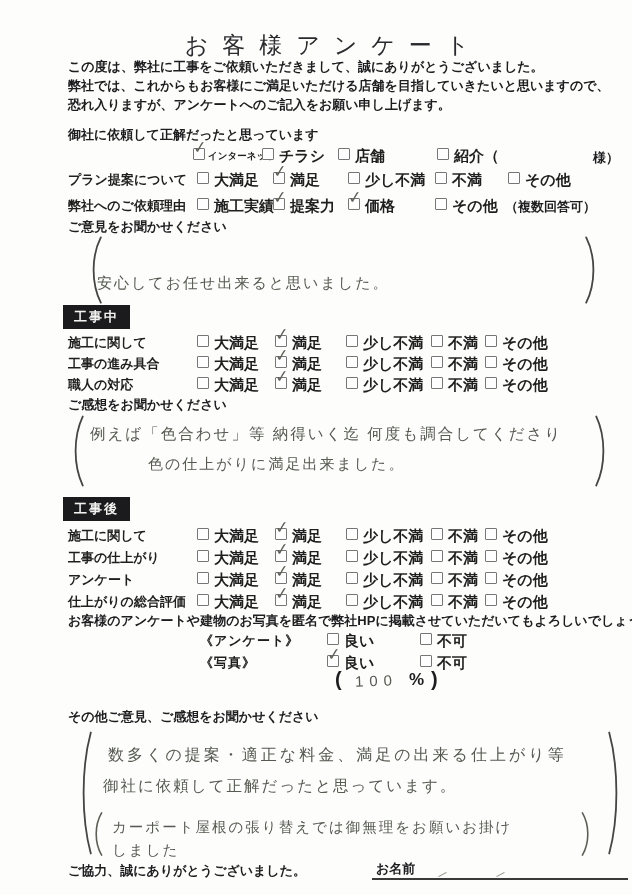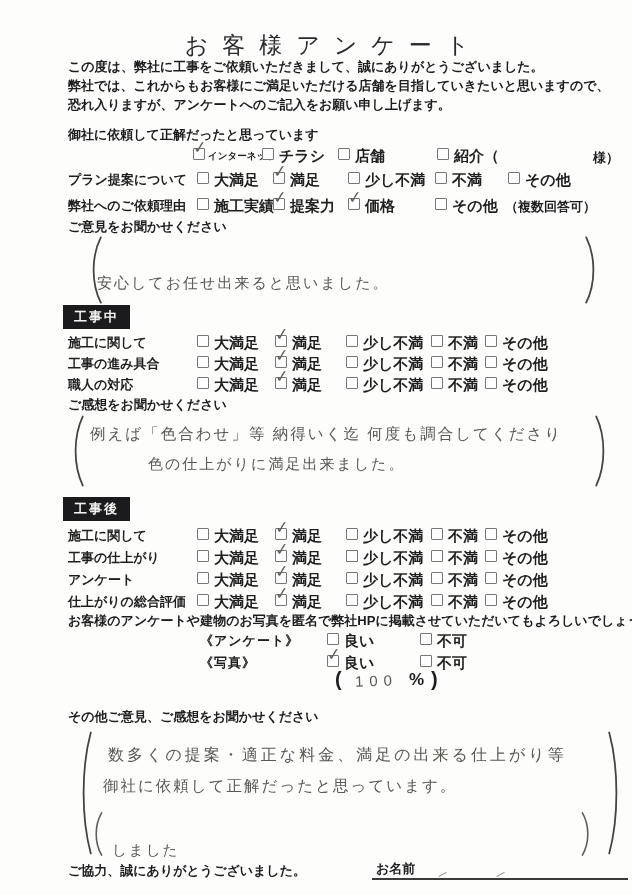--- a/index.html
+++ b/index.html
@@ -380,20 +380,21 @@
       <path d="M4 2 C 16 30 16 70 4 98" fill="none" stroke="#454545" stroke-width="1.8" stroke-linecap="round" vector-effect="non-scaling-stroke"></path>
     </svg>
   <div class="hw" style="left:108px;top:745px;font-size:16px;letter-spacing:3px">数多くの提案・適正な料金、満足の出来る仕上がり等</div>
   <div class="hw" style="left:103px;top:776px;font-size:15.5px">御社に依頼して正解だったと思っています。</div>
   <svg class="paren" style="left:92px;top:812px;height:44px;width:12px" viewBox="0 0 20 100" preserveAspectRatio="none">
       <path d="M16 2 C 4 30 4 70 16 98" fill="none" stroke="#5b5f55" stroke-width="1.6" stroke-linecap="round" vector-effect="non-scaling-stroke"></path>
     </svg>
   <svg class="paren" style="left:580px;top:812px;height:44px;width:12px" viewBox="0 0 20 100" preserveAspectRatio="none">
       <path d="M4 2 C 16 30 16 70 4 98" fill="none" stroke="#5b5f55" stroke-width="1.6" stroke-linecap="round" vector-effect="non-scaling-stroke"></path>
     </svg>
+  <div class="hw" style="left:112px;top:818px;font-size:14.5px">カーポート屋根の張り替えでは御無理をお願いお掛け</div>
   <div class="hw" style="left:112px;top:841px;font-size:14.5px">しました</div>
 
   <div class="abs p-text" style="left:68px;top:862px">ご協力、誠にありがとうございました。</div>
   <div class="abs p-text" style="left:376px;top:860px">お名前</div>
   <div class="name-line" style="left:372px;top:878px;width:256px"></div>
   <div class="name-tick" style="left:438px;top:874px"></div>
   <div class="name-tick" style="left:496px;top:874px"></div>
 
 </div>
 

